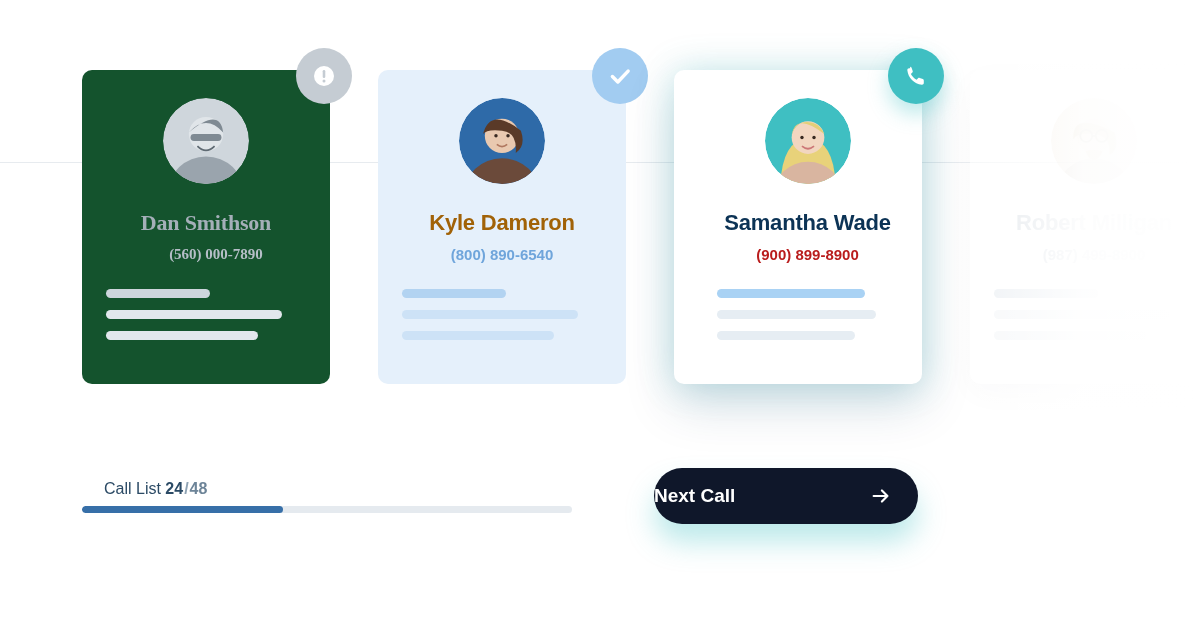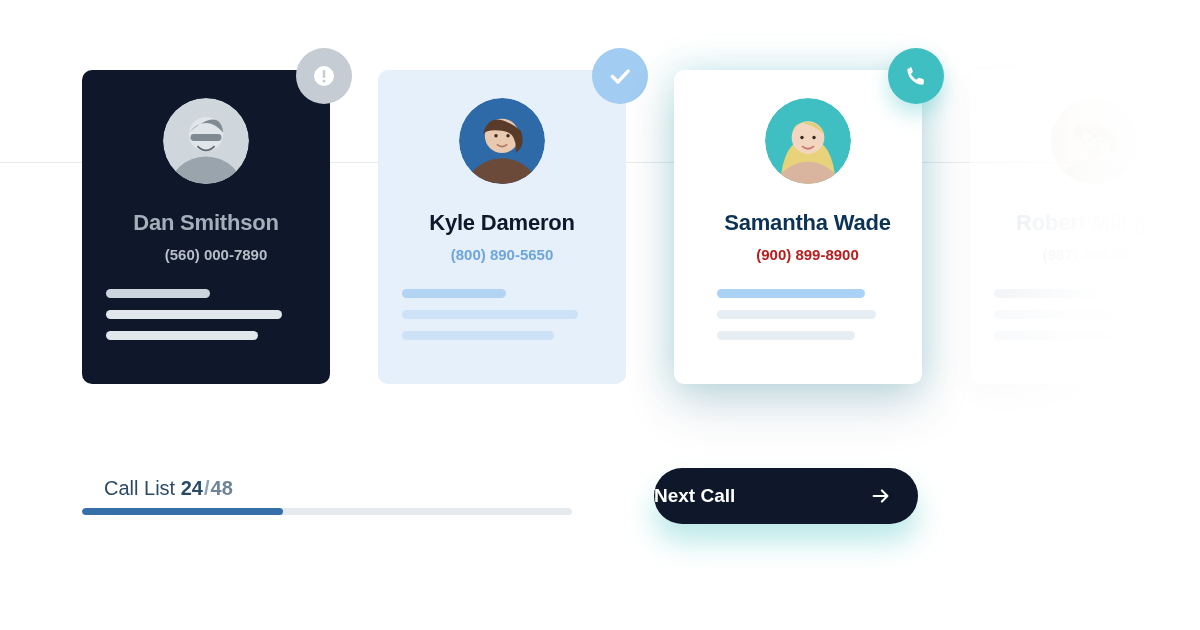--- a/index.html
+++ b/index.html
@@ -23,21 +23,21 @@
     display:flex; gap:48px;
   }
 
   .card {
     position:relative;
     width:248px; height:314px;
     border-radius:10px;
     padding:28px 22px 24px 22px;
     display:flex; flex-direction:column; align-items:center;
   }
-  .card.gray { background:#0f172a; }
+  .card.gray { background:#14532d;font-family:Liberation Serif, serif; }
   .card.blue { background:#e5f0fb; }
   .card.white { background:#ffffff; box-shadow:0 20px 50px rgba(0,62,98,0.18), 0 0 35px rgba(63,191,194,0.25);padding-left:41px; }
   .card.ghost { background:#ffffff; box-shadow:0 10px 30px rgba(0,30,70,0.06); opacity:0.55; }
 
   .badge {
     position:absolute; top:-22px; right:-22px; width:56px; height:56px; border-radius:50%;
     display:flex; align-items:center; justify-content:center;
   }
   .badge-gray { background:#c5ccd3; }
   .badge-lightblue { background:#a2ccf1; }
@@ -45,21 +45,21 @@
 
   .avatar {
     width:86px; height:86px; border-radius:50%; overflow:hidden;
     display:flex; align-items:center; justify-content:center;
     margin-bottom:26px;
   }
   .avatar svg { width:100%; height:100%; display:block; }
 
   .name { font-size:22px; font-weight:600; letter-spacing:-0.2px; margin-bottom:10px; white-space:nowrap; }
   .name.gray  { color:#a5afb9; }
-  .name.blue  { color:#0f172a; }
+  .name.blue  { color:#a16207; }
   .name.navy  { color:#0c3355; }
   .name.faded { color:#c4cdd6; }
 
   .phone { font-size:15px; font-weight:600; margin-bottom:26px; }
   .phone.gray  { color:#b5bec7;margin-left:20px; }
   .phone.blue  { color:#6fa5db; }
   .phone.teal  { color:#b91c1c; }
   .phone.faded { color:#cdd5dd; }
 
   .skeleton { display:flex; flex-direction:column; gap:12px; width:100%; padding:0 2px; }
@@ -79,21 +79,21 @@
   .skeleton.ghost .bar.short { background:#dbe3ea; }
   .skeleton.ghost .bar.long,
   .skeleton.ghost .bar.med   { background:#edf1f5; }
 
   
   .bottom-row {
     position:absolute; left:82px; right:82px; top:468px;
     display:flex; align-items:center; justify-content:space-between;
   }
   .progress-wrap { width:490px; }
-  .progress-label { font-size:20px; color:#2b4a65; margin-bottom:8px; margin-left:22px; }
+  .progress-label { font-size:16px; color:#2b4a65; margin-bottom:8px; margin-left:22px; }
   .progress-label .strong { font-weight:700; }
   .progress-label .slash { font-weight:700; color:#8fa3b4; padding:0 1px;}
   .progress-label .total { font-weight:700; color:#6d8498; }
   .progress-track {
     width:100%; height:7px; border-radius:4px; background:#e5eaef; overflow:hidden;
   }
   .progress-fill { height:100%; background:#376fa8; border-radius:4px; }
 
   .next-call {
     position:relative;
@@ -166,21 +166,21 @@
             <ellipse cx="50" cy="112" rx="44" ry="42" fill="#6b4a3a"></ellipse>
             <circle cx="50" cy="44" r="20" fill="#e9c9b0"></circle>
             <path d="M28 42 q8 -32 44 -4 q6 18 -6 26 q2 -24 -16 -26 q-18 -2 -22 4z" fill="#5a3a28"></path>
             <circle cx="43" cy="44" r="2" fill="#3a2a22"></circle>
             <circle cx="57" cy="44" r="2" fill="#3a2a22"></circle>
             <path d="M44 54 q6 5 12 0" stroke="#b07860" stroke-width="2" fill="none"></path>
           </g>
         </svg>
       </div>
       <div class="name blue">Kyle Dameron</div>
-      <div class="phone blue">(800) 890-5650</div>
+      <div class="phone blue">(800) 890-6540</div>
       <div class="skeleton blue">
         <div class="bar short"></div>
         <div class="bar long"></div>
         <div class="bar med"></div>
       </div>
     </div>
 
     <div class="card white">
       <div class="badge badge-teal">
         <svg width="26" height="26" viewBox="0 0 24 24" fill="none">

